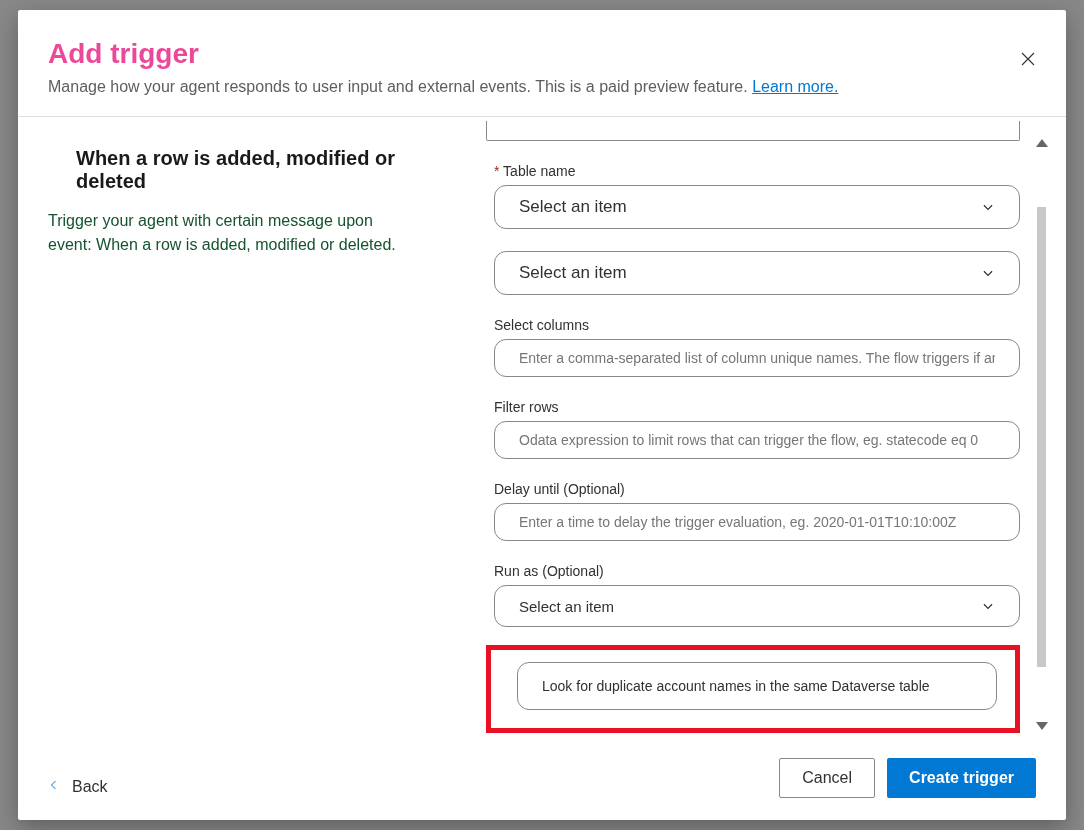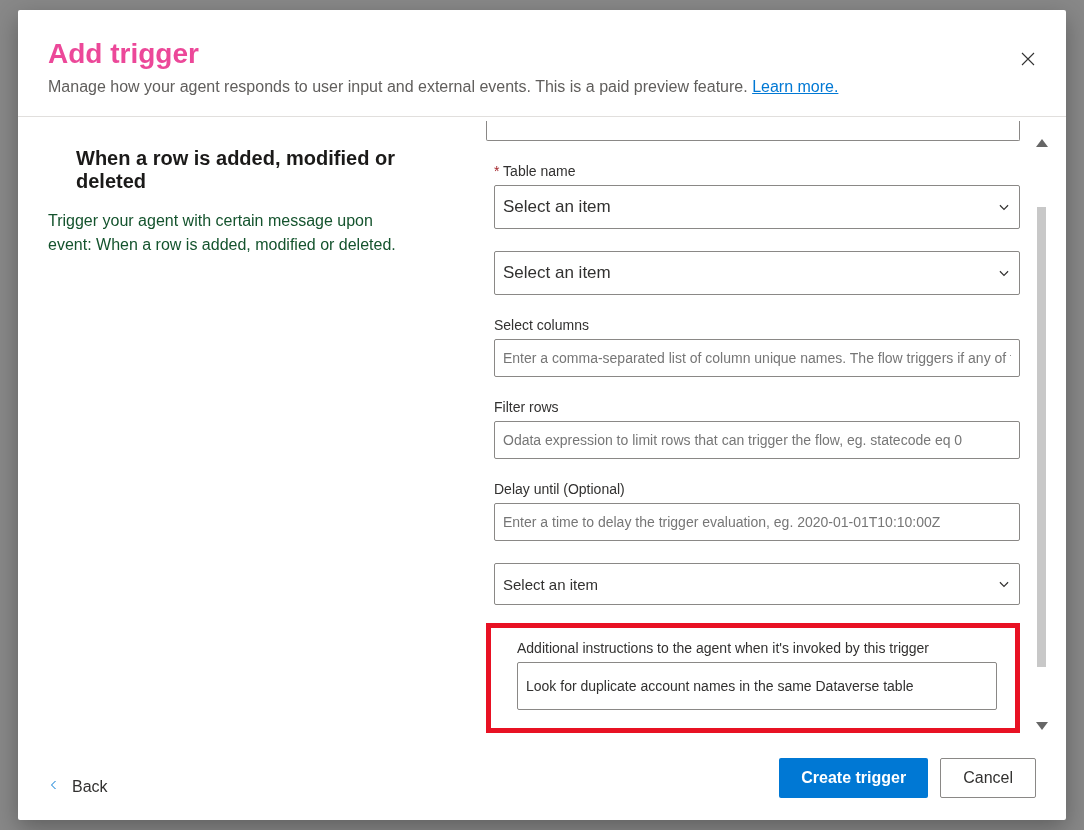--- a/index.html
+++ b/index.html
@@ -80,22 +80,22 @@
   .req::before { content: "* "; color: #a4262c; }
   
   .top-input-stub {
     height: 20px; border: 1px solid #8a8886; border-radius: 2px;
     border-top: none; border-top-left-radius: 0; border-top-right-radius: 0;
     margin-bottom: 22px;
   }
   
   .select-box, .text-input {
     width: 100%; height: 40px;
-    border: 1px solid #8a8886; border-radius: 2px;
-    padding: 0 8px;
+    border: 1px solid #8a8886; border-radius: 12px;
+    padding: 0 24px;
     font-size: 15px; color: #323130;
     display: flex; align-items: center; justify-content: space-between;
     background: #fff;
     position: relative;
   }
   .select-box.tall { height: 44px; font-size: 17px; }
   .select-placeholder { color: #323130; }
   .chevron { margin-left: auto; }
   .chevron svg { width: 14px; height: 14px; color: #323130; display: block; }
   
@@ -208,33 +208,33 @@
         </div>
 
         <div class="form-group">
           <label class="form-label">Delay until (Optional)</label>
           <div class="text-input">
             <input type="text" placeholder="Enter a time to delay the trigger evaluation, eg. 2020-01-01T10:10:00Z" style="">
           </div>
         </div>
 
         <div class="form-group">
+          <label class="form-label">Run as (Optional)</label>
           <div class="select-box" style="height:42px;">
             <span class="select-placeholder">Select an item</span>
             <span class="chevron">
                 <svg viewBox="0 0 24 24" fill="none" stroke="currentColor" stroke-width="2">
                   <path d="M5 9 L12 16 L19 9"></path>
                 </svg>
               </span>
           </div>
         </div>
 
         <div class="highlight-box">
           <div class="form-group">
-            <label class="form-label">Additional instructions to the agent when it's invoked by this trigger</label>
             <div class="text-input">
               <input type="text" class="text-cursor" style="font-size: 14px;" value="Look for duplicate account names in the same Dataverse table">
             </div>
           </div>
         </div>
 
       </div>
 
       <div class="scrollbar-track">
         <div class="scrollbar-arrow up"></div>
@@ -247,18 +247,18 @@
   <div class="modal-footer">
     <button class="back-btn">
       <span>
         <svg viewBox="0 0 24 24" fill="none" stroke="currentColor" stroke-width="2">
             <path d="M15 4 L7 12 L15 20"></path>
           </svg>
       </span>
       <span>Back</span>
     </button>
     <div class="footer-actions">
+      <button class="btn btn-secondary">Cancel</button>
       <button class="btn btn-primary">Create trigger</button>
-      <button class="btn btn-secondary">Cancel</button>
     </div>
   </div>
 
 </div>
 
 </body></html>

